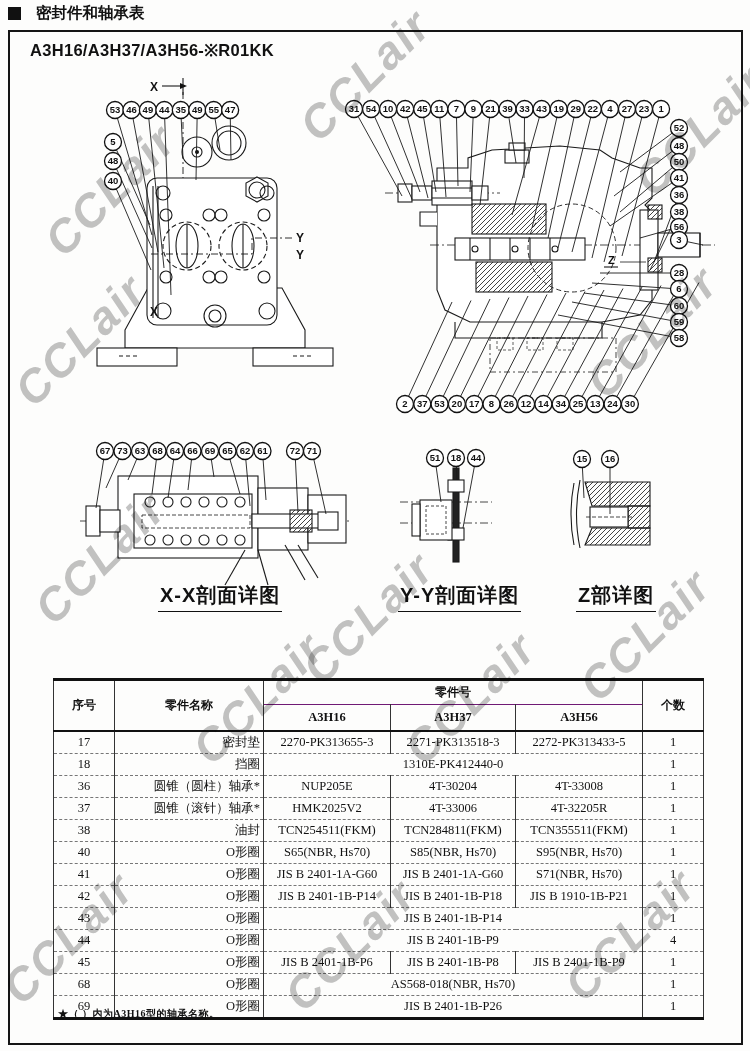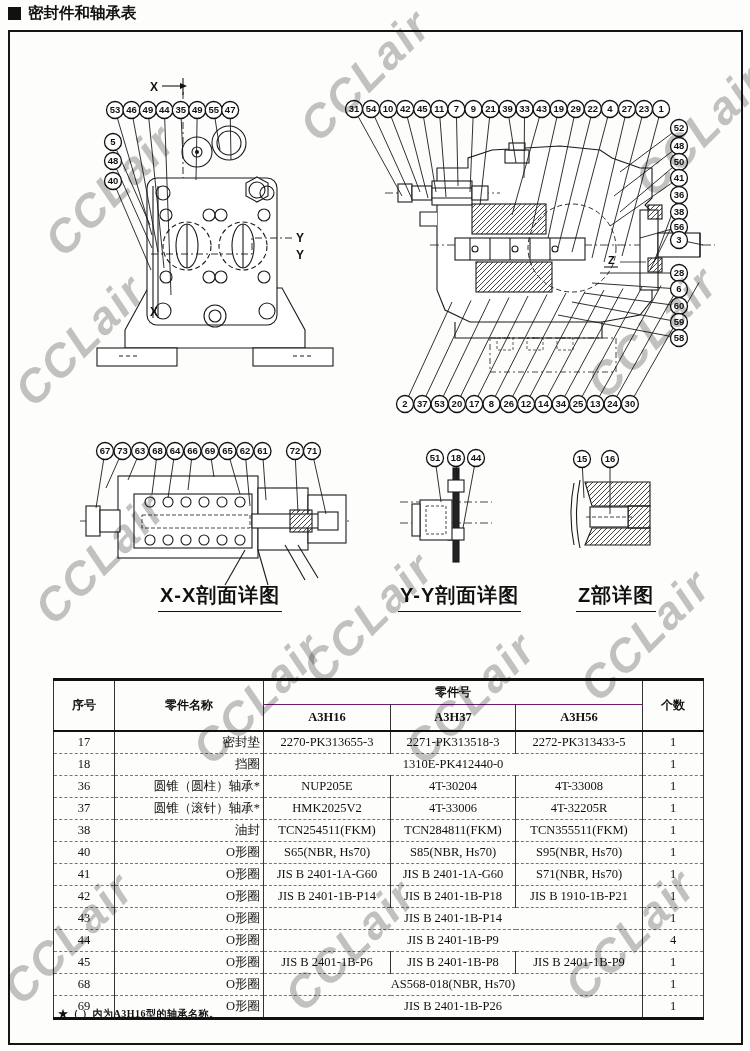--- a/index.html
+++ b/index.html
@@ -1,18 +1,18 @@
 <!DOCTYPE html>
 <html><head>
 <meta charset="utf-8">
 <style>
   html,body{margin:0;padding:0;background:#ffffff;}
   .page{position:relative;width:750px;height:1051px;background:#fdfdfc;overflow:hidden;
         font-family:"Liberation Sans",sans-serif;color:#111;}
-  .page-heading{position:absolute;top:3px;left:8px;display:flex;align-items:center;gap:7px;
+  .page-heading{position:absolute;top:3px;left:8px;display:flex;align-items:center;gap:15px;
         font-weight:bold;font-size:15.5px;z-index:3;}
   .sq{width:13px;height:13px;background:#111;display:inline-block;}
   .frame{position:absolute;left:8px;top:30px;width:731px;height:1011px;border:2px solid #151515;z-index:1;}
   .model-title{position:absolute;left:30px;top:38px;font-size:16.5px;font-weight:bold;
         letter-spacing:.3px;z-index:3;}
   svg.drawing{position:absolute;left:0;top:0;z-index:2;}
   .sec-label{position:absolute;font-size:20px;font-weight:bold;border-bottom:1.5px solid #111;
         padding:0 2px 2px;letter-spacing:1px;z-index:3;}
   #lbl-xx{left:158px;top:582px;}
   #lbl-yy{left:398px;top:582px;}
@@ -41,20 +41,21 @@
 
 <div class="page">
 
   <div class="page-heading">
     <span class="sq"></span>
     <span>密封件和轴承表</span>
   </div>
 
   <div class="frame"></div>
 
+  <div class="model-title">A3H16/A3H37/A3H56-※R01KK</div>
 
   <svg class="drawing" width="750" height="660" viewBox="0 0 750 660">
     <defs>
       <pattern id="hatch" width="5" height="5" patternUnits="userSpaceOnUse">
         <path d="M0 5 L5 0" stroke="#444" stroke-width="1"></path>
       </pattern>
     </defs>
 
     <g stroke="#1a1a1a" fill="none" stroke-width="1.1">
 

